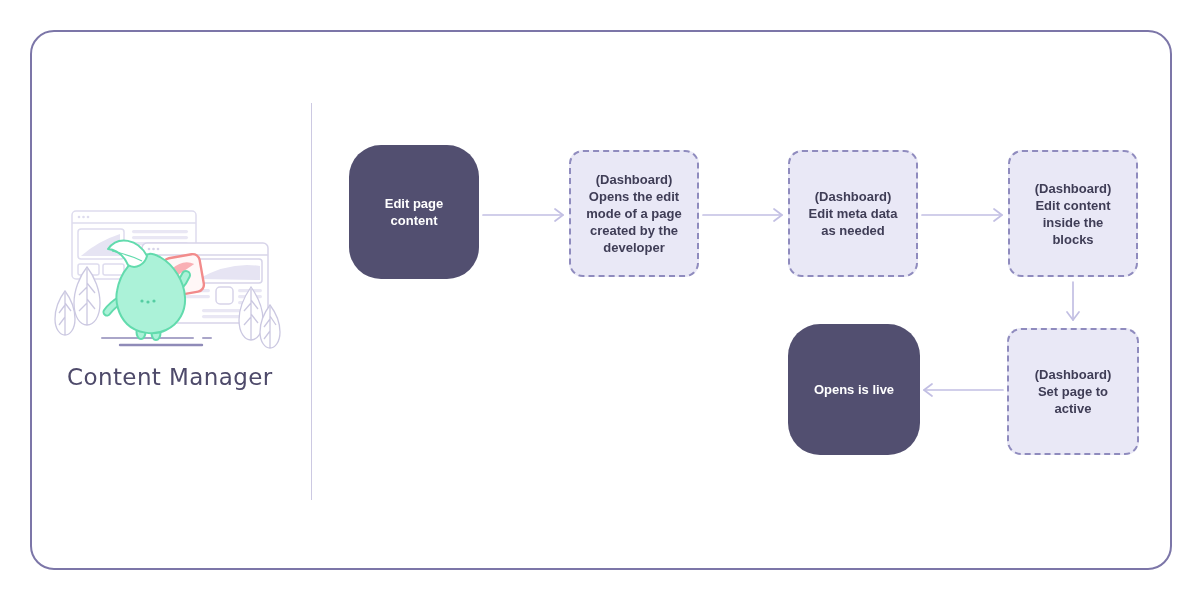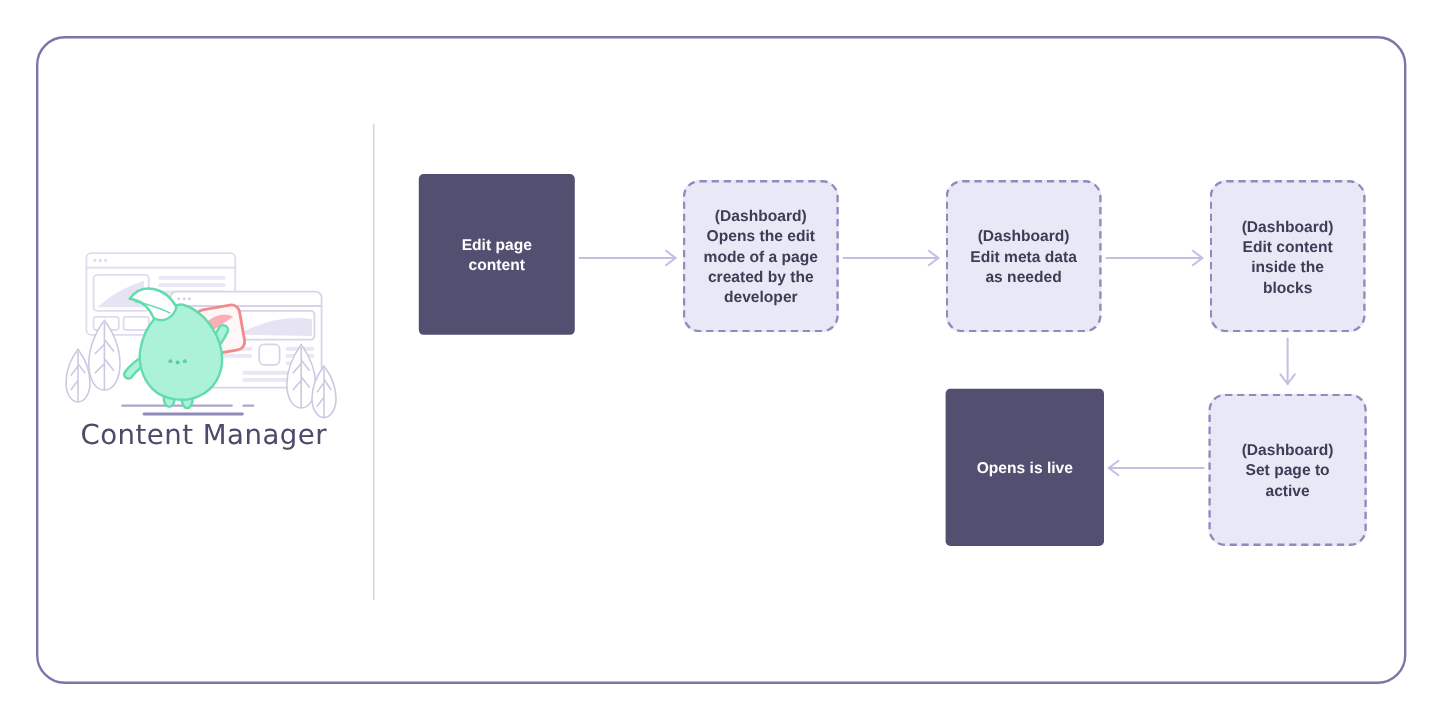--- a/index.html
+++ b/index.html
@@ -24,21 +24,21 @@
     width: 1px; height: 397px;
     background: #ccc9e2;
   }
   .illustration {
     position: absolute;
     left: 52px; top: 203px;
     width: 240px; height: 150px;
   }
   .side-title {
     position: absolute;
-    left: 67px; top: 350px;
+    left: 67px; top: 364px;
     font-family: "DejaVu Sans", sans-serif;
     font-size: 23px;
     font-weight: 400;
     letter-spacing: 0.4px;
     color: #4e4a6a;
     white-space: nowrap;
   }
   .node {
     position: absolute;
     display: flex;
@@ -47,21 +47,21 @@
     text-align: center;
     font-size: 13px;
     line-height: 17px;
     white-space: pre-line;
     padding: 6px;
   }
   .node.solid {
     background: #524f70;
     color: #ffffff;
     font-weight: 700;
-    border-radius: 4px;
+    border-radius: 32px;
   }
   .node.dashed {
     background: #e9e8f6;
     color: #3f3d56;
     font-weight: 600;
     border: 2px dashed #8f8bbe;
     border-radius: 14px;
   }
   .n1 { left: 349px; top: 145px; width: 130px; height: 134px; }
   .n2 { left: 569px; top: 150px; width: 130px; height: 127px; }

